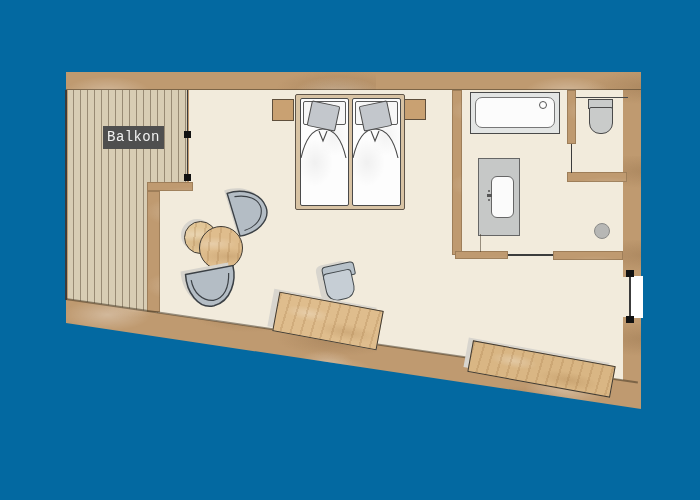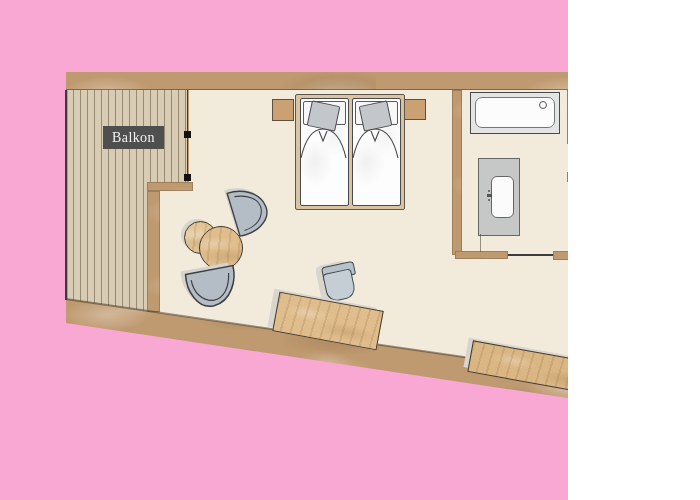--- a/index.html
+++ b/index.html
@@ -1,17 +1,17 @@
 <!DOCTYPE html>
 <html style="--wall-wood: #bf9a70; --balcony-deck: #d8cdb4; --floor: #f2ebdc; --furniture-wood: #dfbd8d; --upholstery: #b4bdc5; --fixture-gray: #c9cbca; --label-bg: #4f4f4f; --label-text: #f2f2f2; --outline: #3c3c3c;"><head>
 <meta charset="utf-8">
 <style>
   html,body{margin:0;padding:0;background:#fff;}
-  #stage{position:relative;width:568px;height:500px;background:#f9a8d4;overflow:hidden;
-         font-family:Liberation Serif, serif;}
+  #stage{position:relative;width:700px;height:500px;background:#0369a1;overflow:hidden;
+         font-family:Liberation Mono, monospace;}
   .abs{position:absolute;}
   
   .wood{
     background-color:var(--wall-wood,#bf9a70);
     background-image:
       radial-gradient(ellipse 70px 26px at 18% 28%, rgba(255,255,255,.30), transparent 62%),
       radial-gradient(ellipse 90px 30px at 68% 62%, rgba(120,86,50,.32), transparent 64%),
       radial-gradient(ellipse 46px 20px at 44% 84%, rgba(255,255,255,.22), transparent 60%),
       radial-gradient(ellipse 100px 28px at 88% 18%, rgba(120,86,50,.26), transparent 62%),
       radial-gradient(ellipse 60px 22px at 35% 52%, rgba(255,244,225,.20), transparent 60%);

